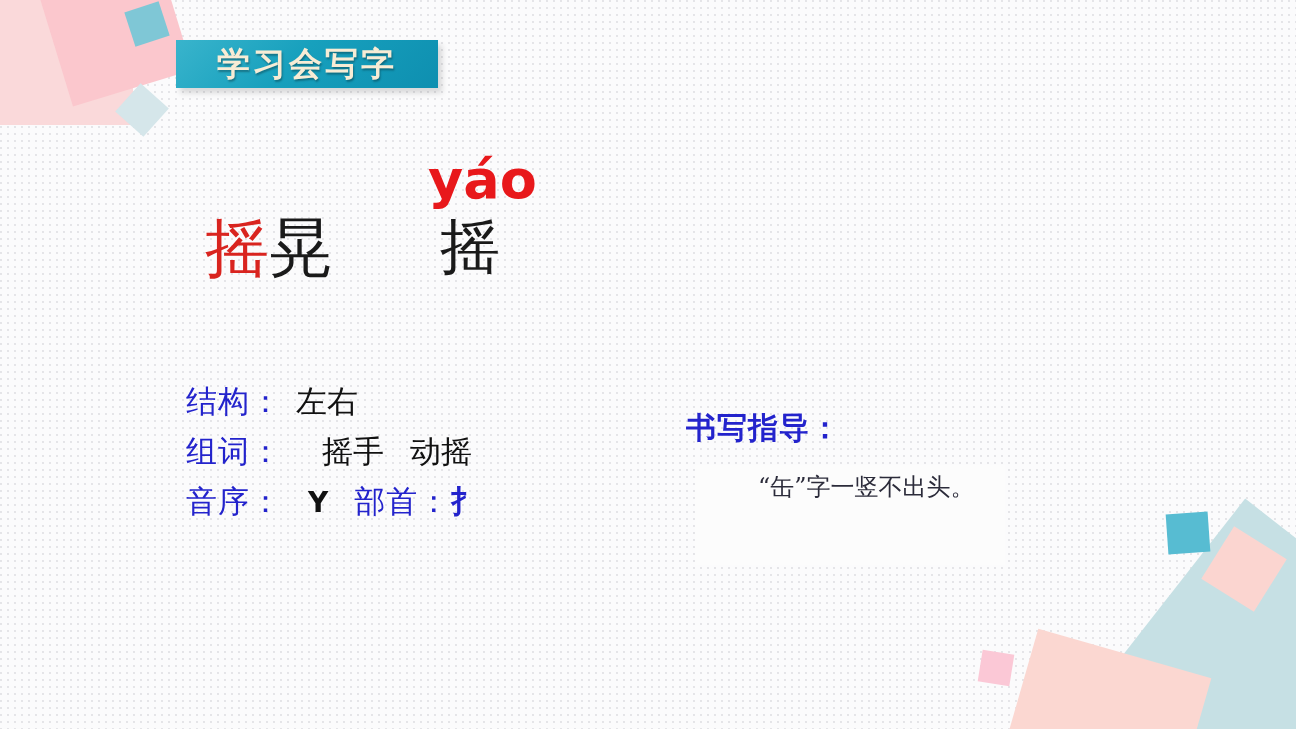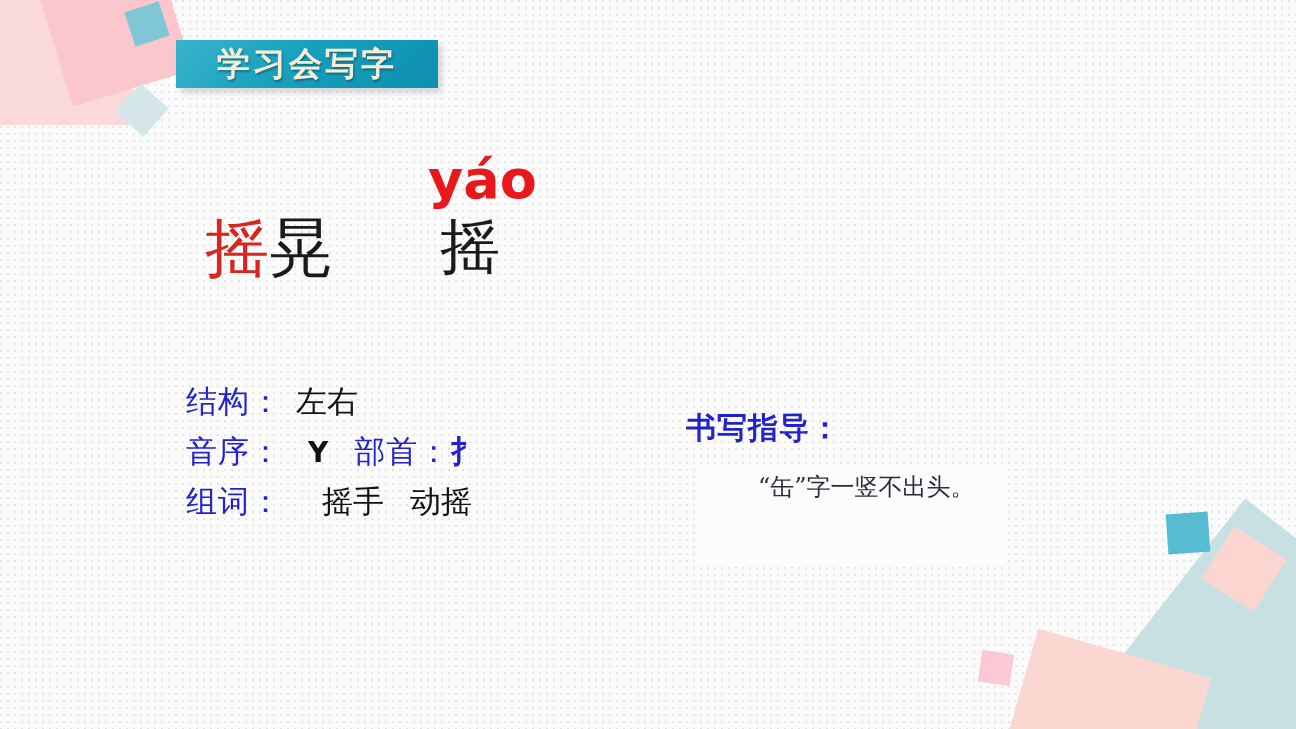--- a/index.html
+++ b/index.html
@@ -221,25 +221,25 @@
 
   <div class="single-char char-serif">摇</div>
 
   <div class="info-block char-serif">
 
     <div class="info-row">
       <span class="lbl">结构：</span><span class="sp-sm"></span><span class="val">左右</span>
     </div>
 
     <div class="info-row">
+      <span class="lbl">组词：</span><span class="sp-lg"></span><span class="val">摇手</span><span class="sp-md"></span><span class="val">动摇</span>
+    </div>
+
+    <div class="info-row">
       <span class="lbl">音序：</span><span class="sp-md"></span><span class="val-latin">Y</span><span class="sp-md"></span><span class="lbl">部首：</span><span class="radical">扌</span>
-    </div>
-
-    <div class="info-row">
-      <span class="lbl">组词：</span><span class="sp-lg"></span><span class="val">摇手</span><span class="sp-md"></span><span class="val">动摇</span>
     </div>
 
   </div>
 
   <div class="guide-title char-serif">书写指导：</div>
   <div class="guide-box"></div>
   <div class="guide-text char-serif">“缶”字一竖不出头。</div>
 
 </div>
 

